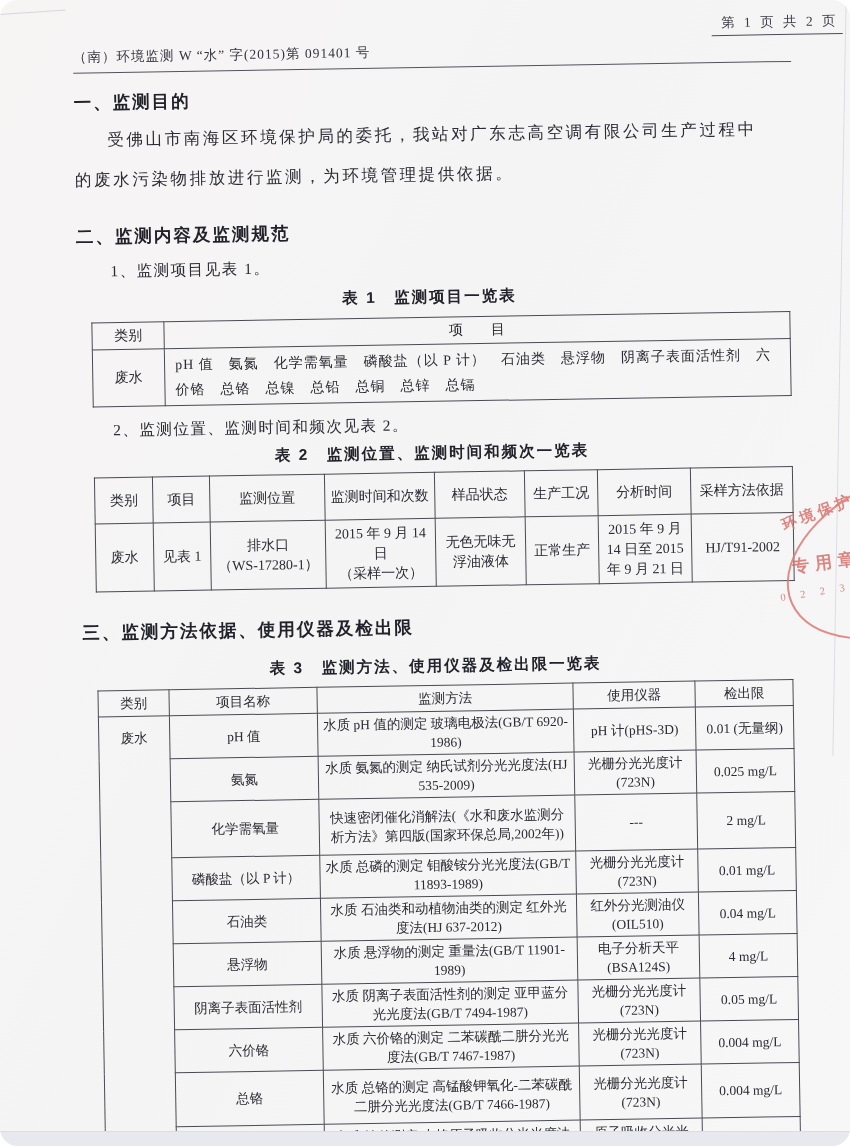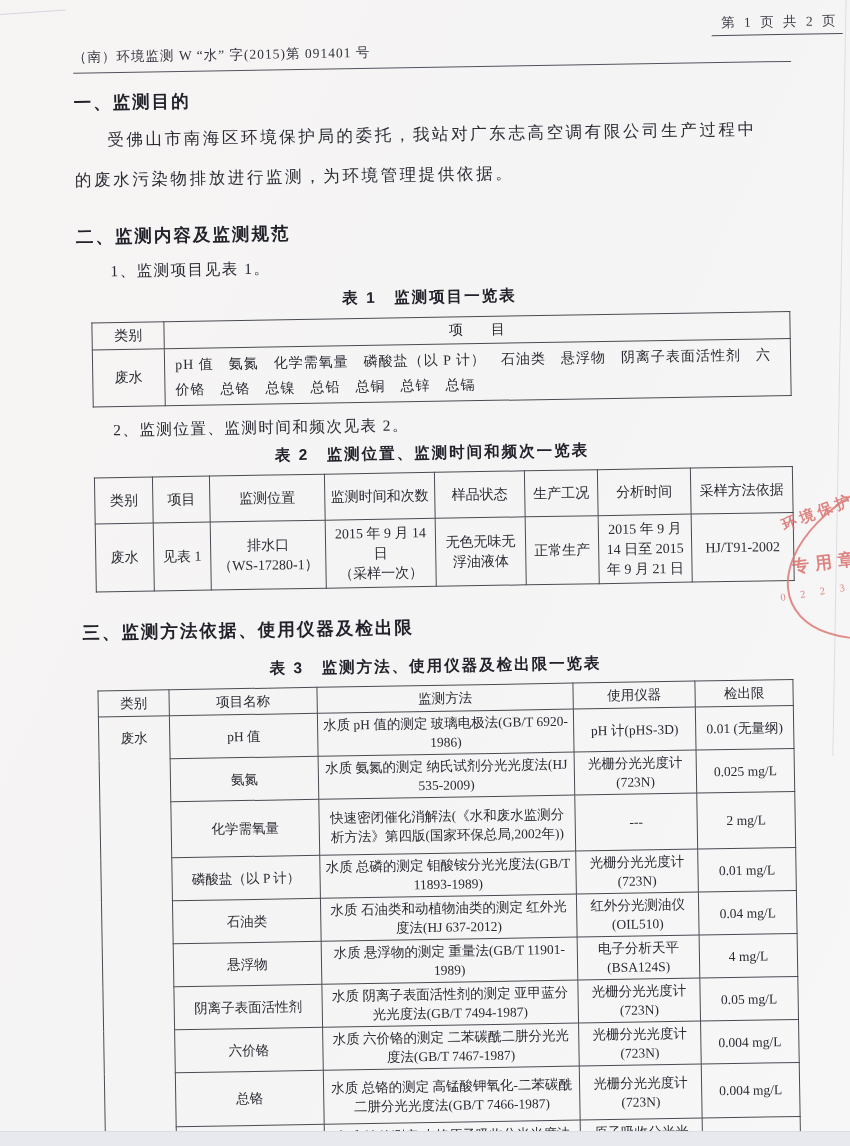--- a/index.html
+++ b/index.html
@@ -5,20 +5,21 @@
   html,body{margin:0;padding:0;}
   body{
     width:850px;height:1146px;overflow:hidden;
     background:#ffffff;
     font-family:"Liberation Serif","DejaVu Serif",serif;
     color:#2b2b33;
   }
   .scan{
     position:relative;width:850px;height:1146px;overflow:hidden;
     background:linear-gradient(115deg,#f7f5f4 0%,#f5f4f4 45%,#f8f7f8 100%);
+    border-radius:18px;
   }
   .edge-bottom{
     position:absolute;left:0;bottom:0;width:850px;height:14px;
     background:#e8e9ef;border-top:1px solid #dcdde4;
   }
   .edge-right{
     position:absolute;top:-4px;right:10px;width:1px;height:760px;
     background:#dddce3;transform:rotate(1deg);
   }
   .edge-topleft{

